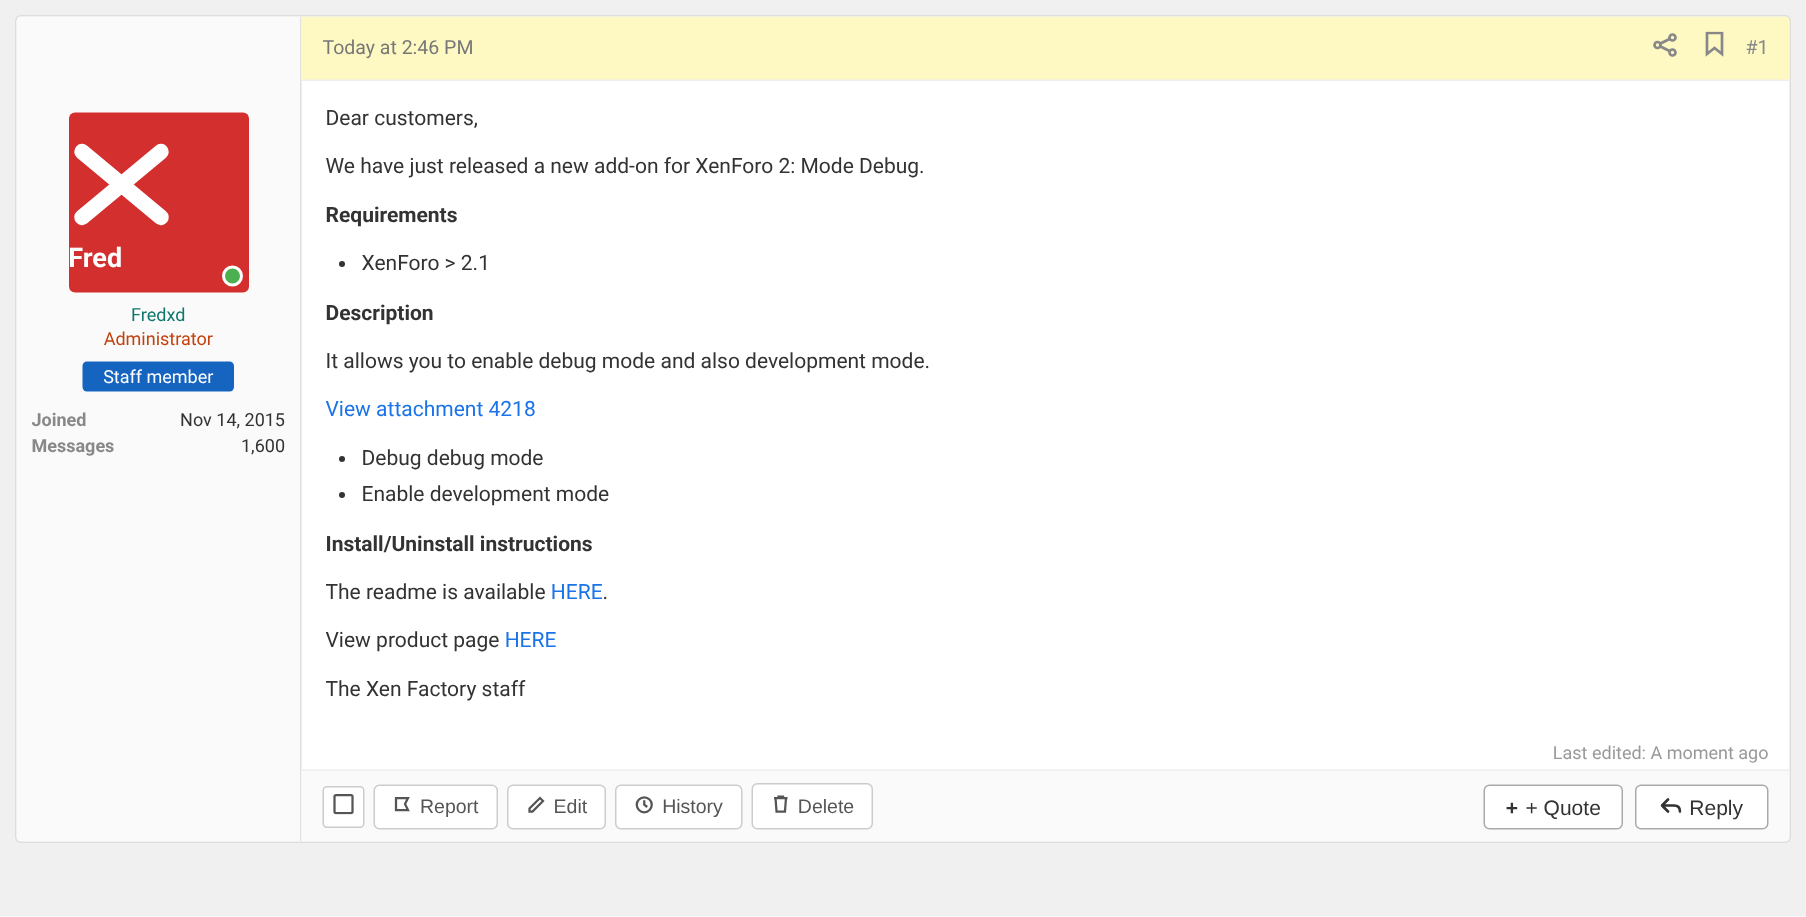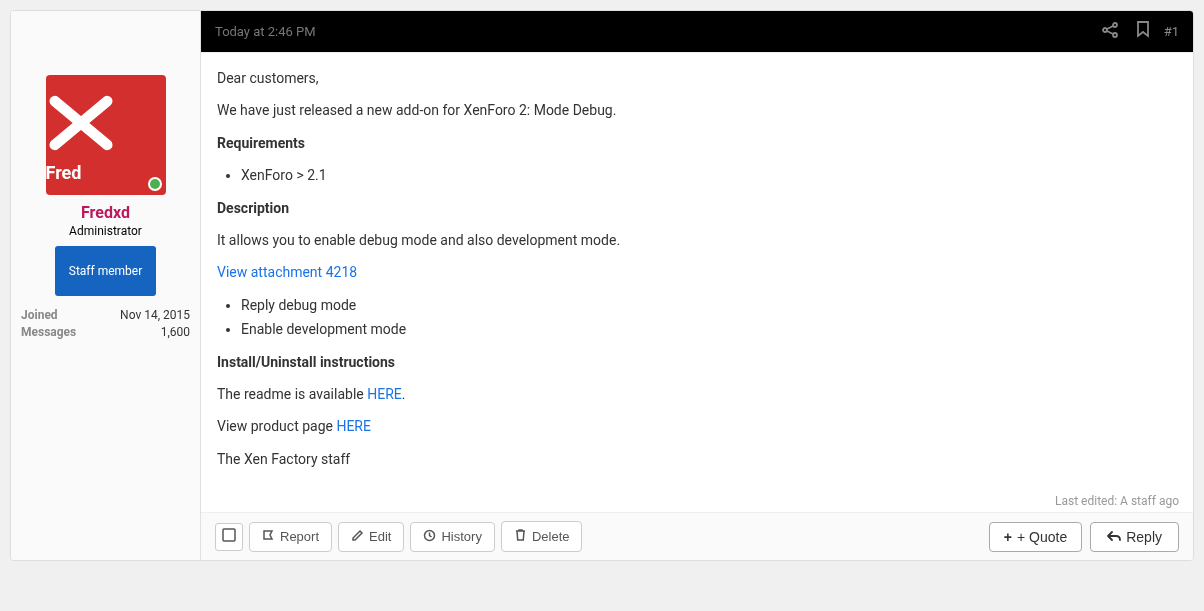--- a/index.html
+++ b/index.html
@@ -62,37 +62,37 @@
       position: absolute;
       bottom: 4px;
       right: 4px;
       width: 14px;
       height: 14px;
       background: #4caf50;
       border-radius: 50%;
       border: 2px solid #fff;
     }
     .username {
-      color: #be185d;
-      font-weight: bold;
-      font-size: 16px;
+      color: #0f766e;
+      font-weight: normal;
+      font-size: 12px;
       margin-bottom: 2px;
       text-align: center;
     }
     .user-role {
-      color: #000000;
+      color: #c2410c;
       font-size: 12px;
       margin-bottom: 8px;
       text-align: center;
     }
     .staff-badge {
       background: #1565c0;
       color: #fff;
       font-size: 12px;
-      padding: 18px 14px;
+      padding: 3px 14px;
       border-radius: 3px;
       margin-bottom: 12px;
     }
     .user-meta {
       width: 100%;
       font-size: 12px;
       color: #555;
     }
     .user-meta-row {
       display: flex;
@@ -111,21 +111,21 @@
       flex: 1;
       display: flex;
       flex-direction: column;
     }
     .post-header {
       display: flex;
       align-items: center;
       justify-content: space-between;
       padding: 8px 14px;
       border-bottom: 1px solid #eee;
-      background: #000000;
+      background: #fef9c3;
     }
     .post-timestamp {
       font-size: 13px;
       color: #777;
     }
     .post-header-actions {
       display: flex;
       align-items: center;
       gap: 10px;
     }
@@ -317,41 +317,41 @@
 
         <p class="section-title">Description</p>
         <p>It allows you to enable debug mode and also development mode.</p>
 
         <p>
           <a class="link-text">View attachment 4218</a>
         </p>
 
         <ul>
           <li>
-            <span>Reply debug mode</span>
+            <span>Debug debug mode</span>
           </li>
           <li>
             <span>Enable development mode</span>
           </li>
         </ul>
 
         <p class="section-title">Install/Uninstall instructions</p>
         <p>
           <span>The readme is available </span><a class="link-text">HERE</a><span>.</span>
         </p>
 
         <p style="margin-top:10px;">
           <span>View product page </span><a class="link-text">HERE</a>
         </p>
 
         <p style="margin-top:10px;">The Xen Factory staff</p>
       </div>
 
       <div class="post-footer-wrap">
-        <div class="last-edited">Last edited: A staff ago</div>
+        <div class="last-edited">Last edited: A moment ago</div>
         <div class="post-footer">
           <div class="footer-left">
             <button class="checkbox-btn">
               <span>
                 <svg width="14" height="14" viewBox="0 0 14 14" fill="none" stroke="currentColor" stroke-width="1.5">
                   <rect x="1" y="1" width="12" height="12" rx="1"></rect>
                 </svg>
               </span>
             </button>
             <button class="action-btn">

